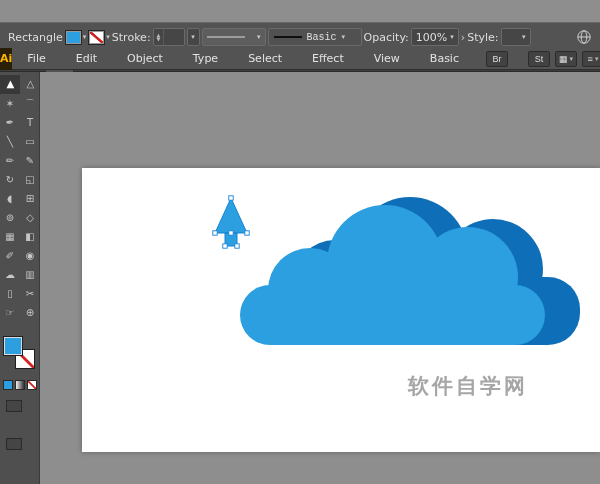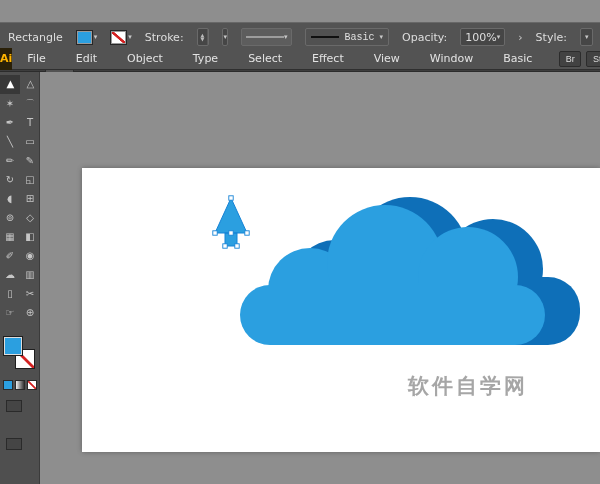--- a/index.html
+++ b/index.html
@@ -31,21 +31,21 @@
     height: 16px; min-width: 22px; background: #424242; border: 1px solid #2c2c2c;
     border-radius: 2px; color: #dddddd; font-size: 9px;
     display: flex; align-items: center; justify-content: center; gap: 2px; padding: 0 3px;
   }
   .mb-btn .dd { font-size: 7px; color: #b5b5b5; }
 
   
   .controlbar {
     position: absolute; left: 0; top: 22px; width: 600px; height: 30px;
     background: #535353; border-top: 1px solid #676767; border-bottom: 1px solid #2b2b2b;
-    display: flex; align-items: center; padding: 12px 8px; gap: 13px;
+    display: flex; align-items: center; padding: 12px 8px; gap: 2px;
     font-size: 11px; color: #dedede; z-index: 5;
   }
   .swatch-wrap { display: flex; align-items: center; gap: 1px; }
   .swatch { width: 17px; height: 15px; border: 1px solid #262626; box-shadow: inset 0 0 0 1px #9a9a9a; }
   .fill-main { background: #2b9fe0; }
   .stroke-none { background: linear-gradient(to top right, #ffffff 42%, #d42222 45%, #d42222 55%, #ffffff 58%); }
   .dd-arrow { font-size: 7px; color: #c8c8c8; }
   .field {
     height: 18px; background: #464646; border: 1px solid #6a6a6a; border-radius: 2px;
     display: flex; align-items: center;
@@ -138,25 +138,24 @@
   <header class="menubar" data-name="menubar">
     <div class="logo" data-name="app-logo-icon">Ai</div>
     <nav class="menus" data-name="menu-list">
         <span class="menu-item" data-name="menu-item-file">File</span>
         <span class="menu-item" data-name="menu-item-edit">Edit</span>
         <span class="menu-item" data-name="menu-item-object">Object</span>
         <span class="menu-item" data-name="menu-item-type">Type</span>
         <span class="menu-item" data-name="menu-item-select">Select</span>
         <span class="menu-item" data-name="menu-item-effect">Effect</span>
         <span class="menu-item" data-name="menu-item-view">View</span>
-        <span class="menu-item" data-name="menu-item-window">Window</span>
         <span class="menu-item" data-name="menu-item-help">Basic</span>
       </nav>
     <div class="mb-right" data-name="menubar-app-buttons">
-      <span style="display:flex;gap:5px;">
+      <span style="display:flex;gap:20px;">
           <button class="mb-btn" data-name="app-button-br">Br</button>
           <button class="mb-btn" data-name="app-button-st">St</button>
         </span>
       <button class="mb-btn" data-name="workspace-grid-button">
         <span data-name="grid-icon">▦</span>
         <span class="dd" data-name="chevron-down-icon">▾</span>
       </button>
       <button class="mb-btn" data-name="arrange-documents-button">
         <span data-name="menu-lines-icon">≡</span>
         <span class="dd" data-name="chevron-down-icon">▾</span>

